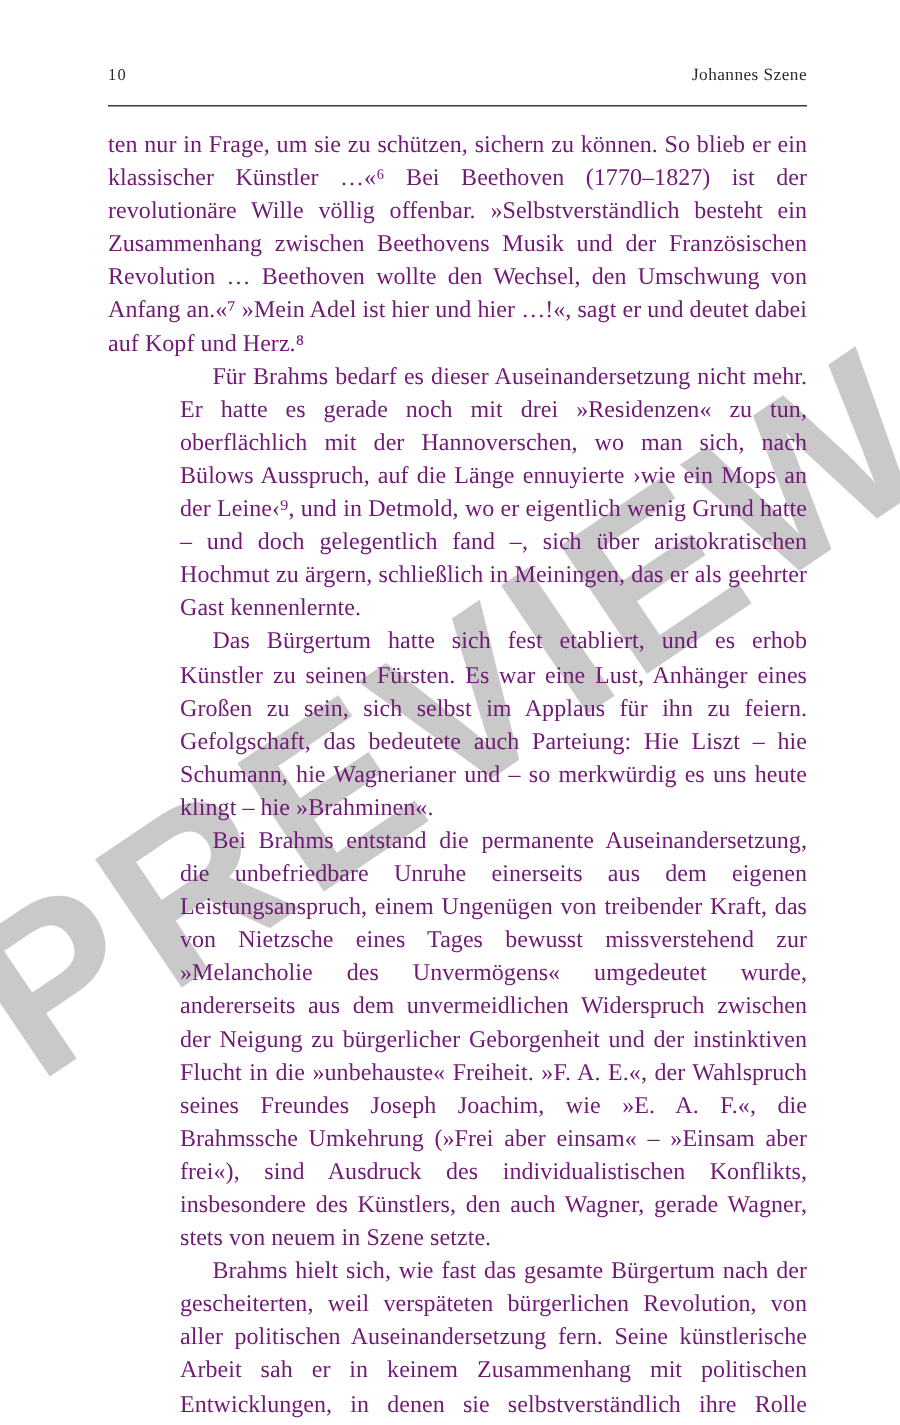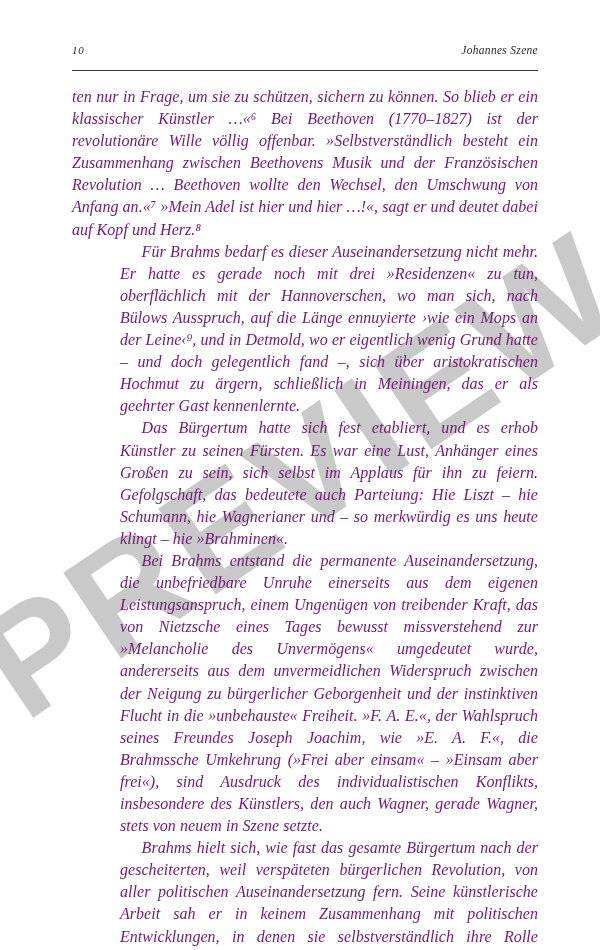--- a/index.html
+++ b/index.html
@@ -42,21 +42,20 @@
   }
 
   
   .content {
     position: absolute;
     left: 0;
     top: 0;
     width: 600px;
     height: 950px;
     z-index: 2;
-    font-style: italic;
   }
   .running-head {
     position: absolute;
     left: 72px;
     top: 44px;
     width: 466px;
     display: flex;
     justify-content: space-between;
     align-items: baseline;
     font-size: 11.5px;

